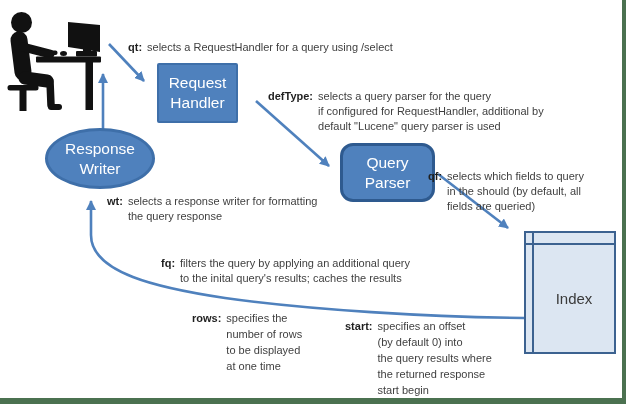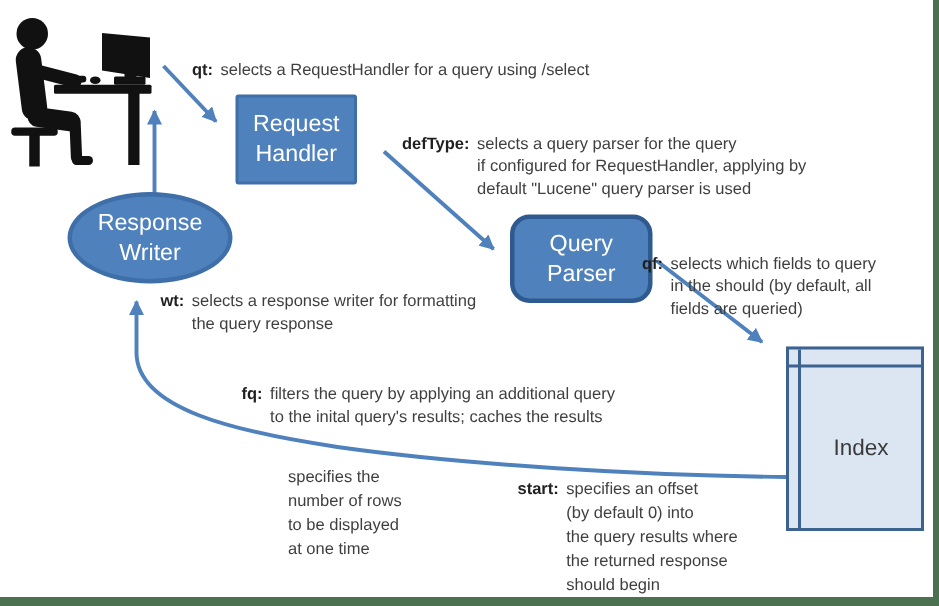--- a/index.html
+++ b/index.html
@@ -99,21 +99,21 @@
     <span class="lbl">qt:</span>
     <span class="lines">
       <span>selects a RequestHandler for a query using /select</span>
     </span>
   </div>
 
   <div class="ann" style="left:268px;top:89px">
     <span class="lbl">defType:</span>
     <span class="lines">
       <span>selects a query parser for the query</span>
-      <span>if configured for RequestHandler, applying by</span>
+      <span>if configured for RequestHandler, additional by</span>
       <span>default "Lucene" query parser is used</span>
     </span>
   </div>
 
   <div class="ann" style="left:428px;top:169px">
     <span class="lbl">qf:</span>
     <span class="lines">
       <span>selects which fields to query</span>
       <span>in the should (by default, all</span>
       <span>fields are queried)</span>
@@ -130,34 +130,35 @@
 
   <div class="ann" style="left:161px;top:256px">
     <span class="lbl">fq:</span>
     <span class="lines">
       <span>filters the query by applying an additional query</span>
       <span>to the inital query's results; caches the results</span>
     </span>
   </div>
 
   <div class="ann lh16" style="left:192px;top:310px">
+    <span class="lbl">rows:</span>
     <span class="lines">
       <span>specifies the</span>
       <span>number of rows</span>
       <span>to be displayed</span>
       <span>at one time</span>
     </span>
   </div>
 
   <div class="ann lh16" style="left:345px;top:318px">
     <span class="lbl">start:</span>
     <span class="lines">
       <span>specifies an offset</span>
       <span>(by default 0) into</span>
       <span>the query results where</span>
       <span>the returned response</span>
-      <span>should begin</span>
+      <span>start begin</span>
     </span>
   </div>
 
   <div class="frame-right"></div>
   <div class="frame-bottom"></div>
 </div>
 
 </body></html>

